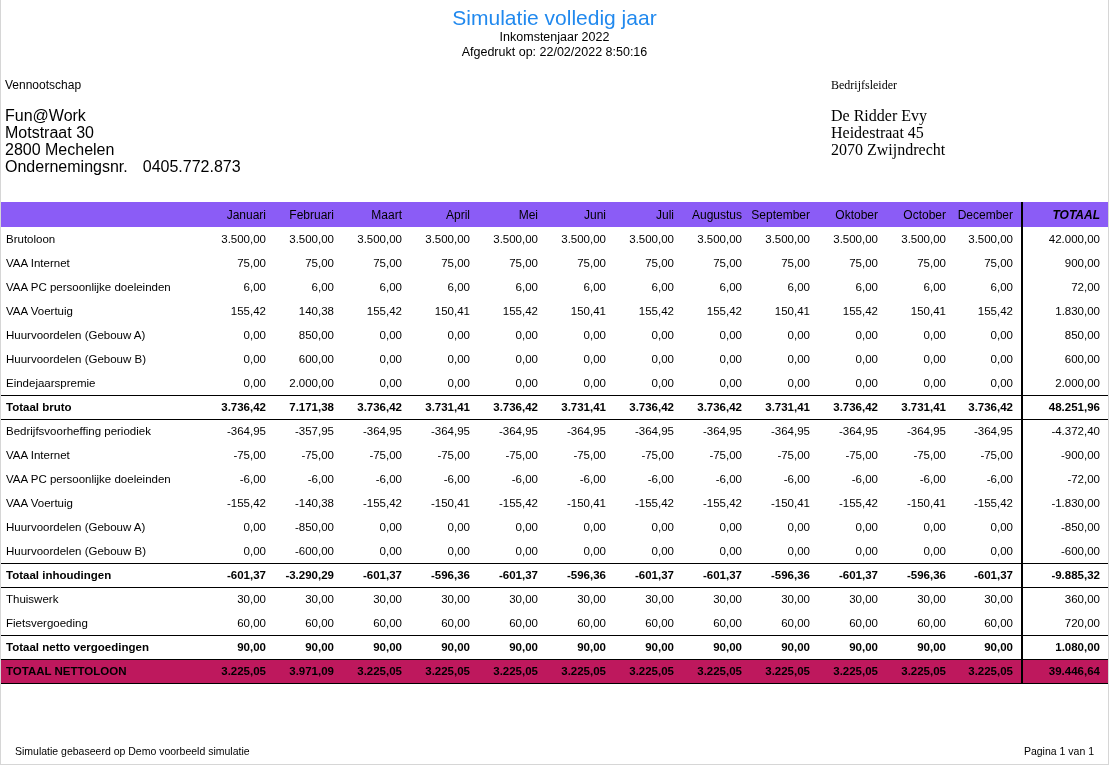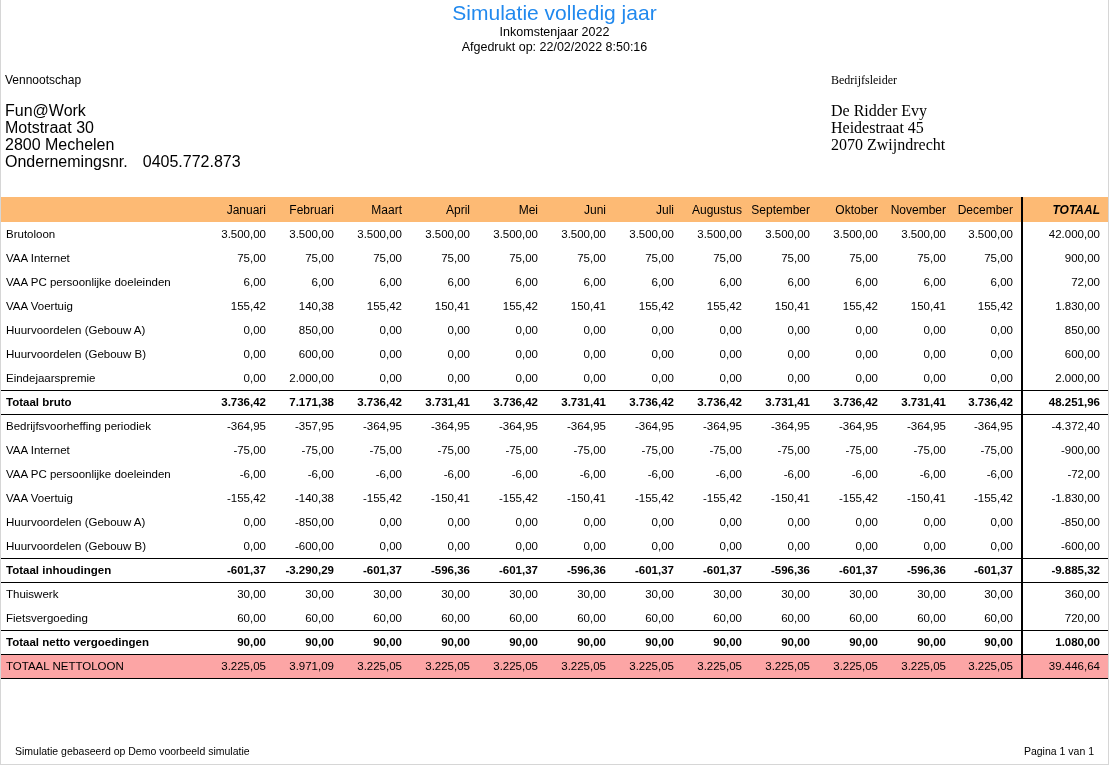--- a/index.html
+++ b/index.html
@@ -11,21 +11,21 @@
     position: relative;
     overflow: hidden;
   }
   .page {
     width: 1109px; height: 765px;
     border-left: 1px solid #d6d6d6;
     border-right: 1px solid #d6d6d6;
     border-bottom: 1px solid #d6d6d6;
     position: relative;
   }
-  .doc-header { text-align: center; }
+  .doc-header { text-align: center; padding-top: 5px; }
   .title {
     margin: 0;
     font-size: 21px;
     font-weight: normal;
     color: #2189ee;
     line-height: 25px;
   }
   .subtitle {
     font-size: 12.5px;
     line-height: 15px;
@@ -47,39 +47,39 @@
   .sim-table th, .sim-table td {
     font-size: 11.5px;
     font-weight: normal;
     text-align: right;
     padding: 0 8px 0 0;
     height: 24px;
     white-space: nowrap;
     overflow: hidden;
   }
   .sim-table thead th {
-    background: #fdba74;
+    background: #8b5cf6;
     height: 25px;
     font-size: 12px;
   }
   .sim-table th.lbl, .sim-table td.lbl {
     text-align: left;
     padding: 0 0 0 5px;
     margin-left: 20px;
   }
   .sim-table th.totcol { font-weight: bold; font-style: italic; }
   .sim-table .totcol { border-left: 2px solid #000; }
   .sim-table tr.total td {
     font-weight: bold;
     border-top: 1.5px solid #000;
     border-bottom: 1.5px solid #000;
   }
   .sim-table tr.grand td {
-    font-weight: normal;
-    background: #fca5a5;
+    font-weight: bold;
+    background: #be185d;
     border-top: 1.5px solid #000;
     border-bottom: 1.5px solid #000;
   }
   .doc-footer {
     position: absolute;
     left: 14px; right: 14px; bottom: 7px;
     display: flex;
     justify-content: space-between;
     font-size: 10.5px;
     color: #000;
@@ -137,21 +137,21 @@
           <th>Januari</th>
           <th>Februari</th>
           <th>Maart</th>
           <th>April</th>
           <th>Mei</th>
           <th>Juni</th>
           <th>Juli</th>
           <th>Augustus</th>
           <th>September</th>
           <th>Oktober</th>
-          <th>November</th>
+          <th>October</th>
           <th>December</th>
           <th class="totcol">TOTAAL</th>
         </tr>
       </thead>
     <tbody>
         <tr class="item">
           <td class="lbl">Brutoloon</td>
           <td>3.500,00</td>
           <td>3.500,00</td>
           <td>3.500,00</td>

